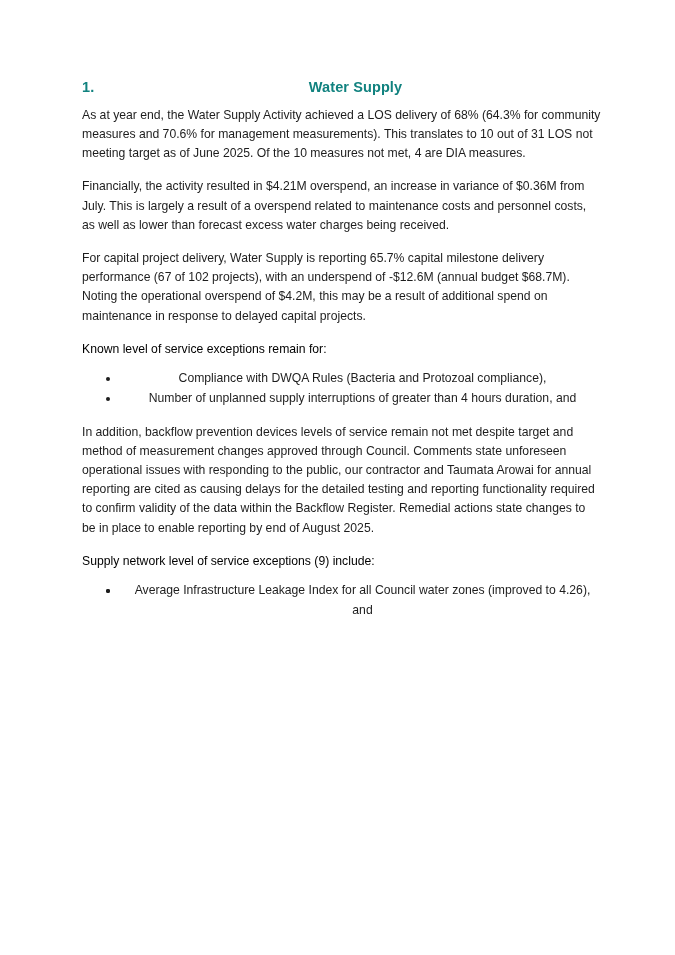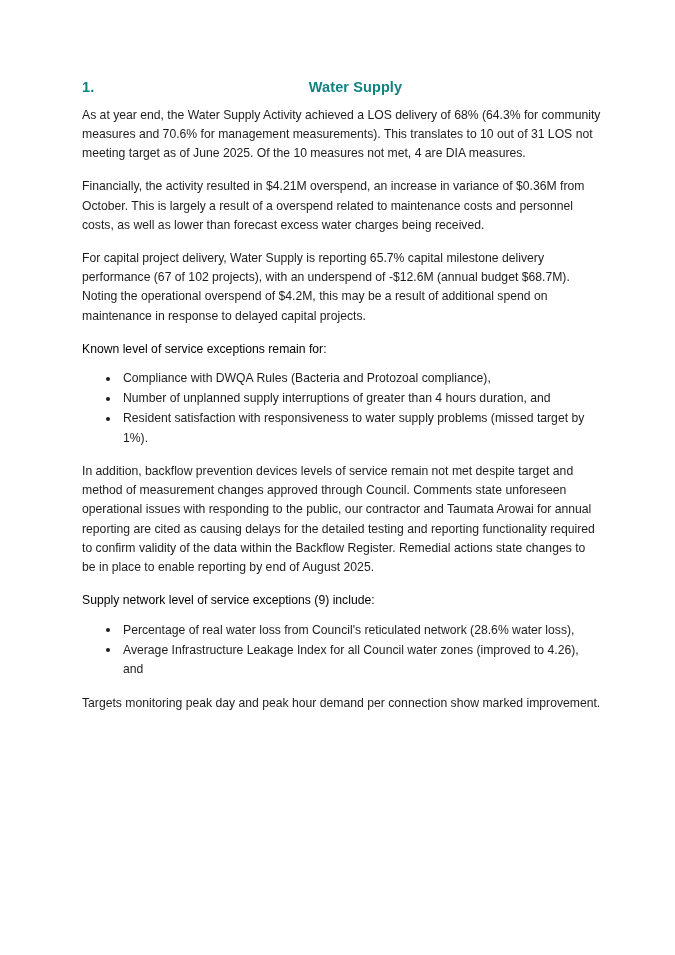--- a/index.html
+++ b/index.html
@@ -64,20 +64,21 @@
     margin: 0 0 14px 0;
     padding: 0;
   }
   ul.bullets li {
     position: relative;
     padding-left: 41px;
     font-size: 12.2px;
     line-height: 19.5px;
     color: #1d1d1d;
     margin-bottom: 0.5px;
+    text-align: center;
   }
   ul.bullets li .dot {
     position: absolute;
     left: 24px;
     top: 7.5px;
     width: 4.2px;
     height: 4.2px;
     border-radius: 50%;
     background: #1d1d1d;
   }
@@ -91,52 +92,46 @@
 <div class="page">
   <div class="content">
 
     <div class="heading" style="color: rgb(17, 130, 127);">
       <span class="num">1.</span>
       <span class="htext">Water Supply</span>
     </div>
 
     <p class="para">As at year end, the Water Supply Activity achieved a LOS delivery of 68% (64.3% for community measures and 70.6% for management measurements). This translates to 10 out of 31 LOS not meeting target as of June 2025. Of the 10 measures not met, 4 are DIA measures.</p>
 
-    <p class="para">Financially, the activity resulted in $4.21M overspend, an increase in variance of $0.36M from October. This is largely a result of a overspend related to maintenance costs and personnel costs, as well as lower than forecast excess water charges being received.</p>
+    <p class="para">Financially, the activity resulted in $4.21M overspend, an increase in variance of $0.36M from July. This is largely a result of a overspend related to maintenance costs and personnel costs, as well as lower than forecast excess water charges being received.</p>
 
     <p class="para">For capital project delivery, Water Supply is reporting 65.7% capital milestone delivery performance (67 of 102 projects), with an underspend of -$12.6M (annual budget $68.7M). Noting the operational overspend of $4.2M, this may be a result of additional spend on maintenance in response to delayed capital projects.</p>
 
     <p class="lead">Known level of service exceptions remain for:</p>
 
     <ul class="bullets">
       <li>
         <span class="dot"></span>
         <span>Compliance with DWQA Rules (Bacteria and Protozoal compliance),</span>
       </li>
       <li>
         <span class="dot"></span>
         <span>Number of unplanned supply interruptions of greater than 4 hours duration, and</span>
       </li>
-      <li>
-        <span class="dot"></span>
-        <span>Resident satisfaction with responsiveness to water supply problems (missed target by 1%).</span>
-      </li>
     </ul>
 
     <p class="para">In addition, backflow prevention devices levels of service remain not met despite target and method of measurement changes approved through Council. Comments state unforeseen operational issues with responding to the public, our contractor and Taumata Arowai for annual reporting are cited as causing delays for the detailed testing and reporting functionality required to confirm validity of the data within the Backflow Register. Remedial actions state changes to be in place to enable reporting by end of August 2025.</p>
 
     <p class="lead">Supply network level of service exceptions (9) include:</p>
 
     <ul class="bullets">
       <li>
         <span class="dot"></span>
-        <span>Percentage of real water loss from Council's reticulated network (28.6% water loss),</span>
       </li>
       <li>
         <span class="dot"></span>
         <span>Average Infrastructure Leakage Index for all Council water zones (improved to 4.26), and</span>
       </li>
     </ul>
 
-    <p class="para tight-last">Targets monitoring peak day and peak hour demand per connection show marked improvement.</p>
 
   </div>
 </div>
 
 </body></html>

